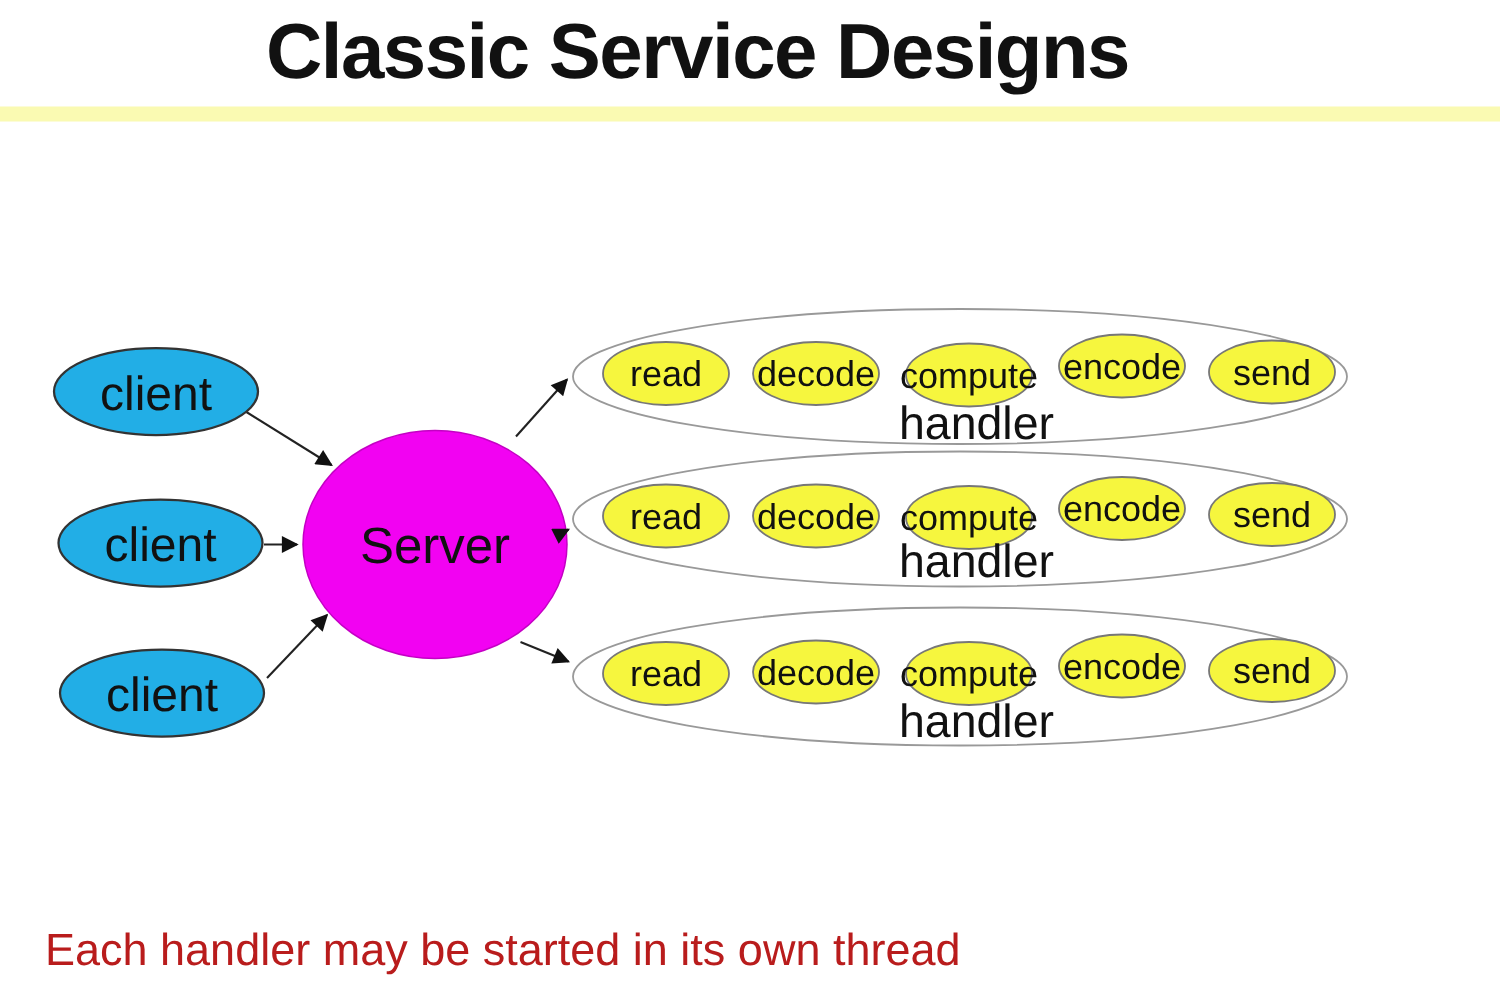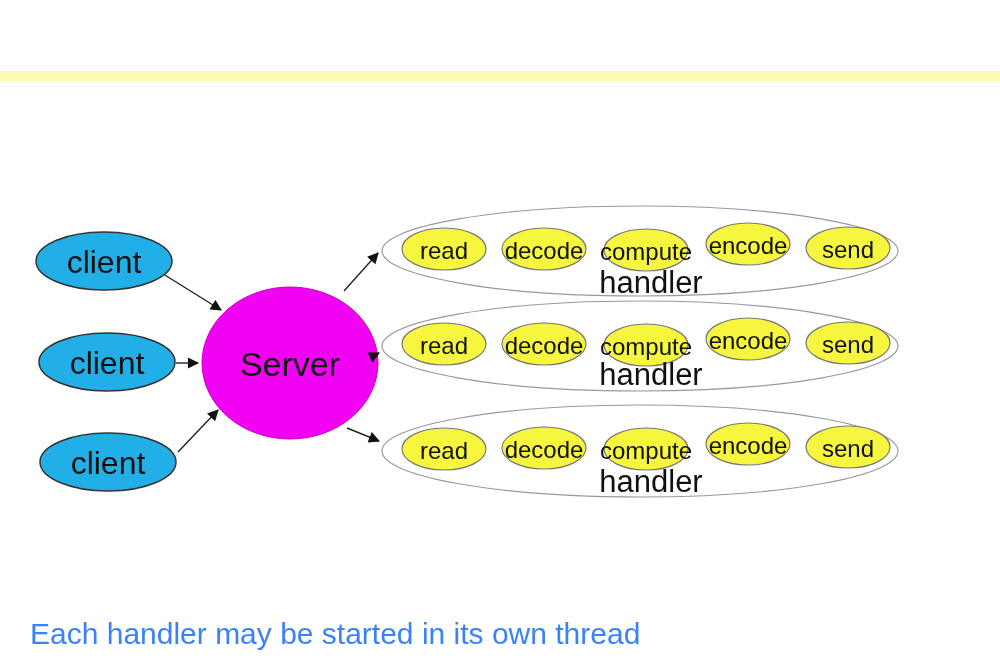--- a/index.html
+++ b/index.html
@@ -10,35 +10,36 @@
   .title {
     position:absolute; top:6px; left:0; width:930px; margin:0;
     text-align:center; font-size:52px; font-weight:bold; color:#111;
     letter-spacing:-1px; line-height:1.15; white-space:nowrap;
   }
   .title-rule {
     position:absolute; top:71px; left:0; width:1000px; height:10px;
   }
   .diagram-svg { position:absolute; top:0; left:0; }
   .caption {
-    position:absolute; left:30px; top:617px; font-size:30px; color:#3b82f6;
+    position:absolute; left:30px; top:617px; font-size:30px; color:#b91c1c;
     white-space:nowrap;
   }
   text { fill:#111; text-anchor:middle; dominant-baseline:central; }
   .node-label   { font-size:32px; }
   .server-label { font-size:34px; }
   .stage-label  { font-size:24px; }
   .handler-label{ font-size:31px; }
   .arrow { stroke:#222; stroke-width:1.4; fill:none; }
 </style>
 </head>
 <body>
 
 <div class="slide">
 
+  <h1 class="title">Classic Service Designs</h1>
   <div class="title-rule" style="background: rgb(250, 250, 178);"></div>
 
   <svg class="diagram-svg" width="1000" height="665" viewBox="0 0 1000 665">
     <defs>
       <marker id="arrow-head" viewBox="0 0 10 10" refX="9" refY="5" markerWidth="9" markerHeight="8" orient="auto">
         <path d="M0,0 L10,5 L0,10 z" fill="#111"></path>
       </marker>
     </defs>
 
     <line class="arrow" x1="160" y1="272" x2="221" y2="310" marker-end="url(#arrow-head)"></line>

